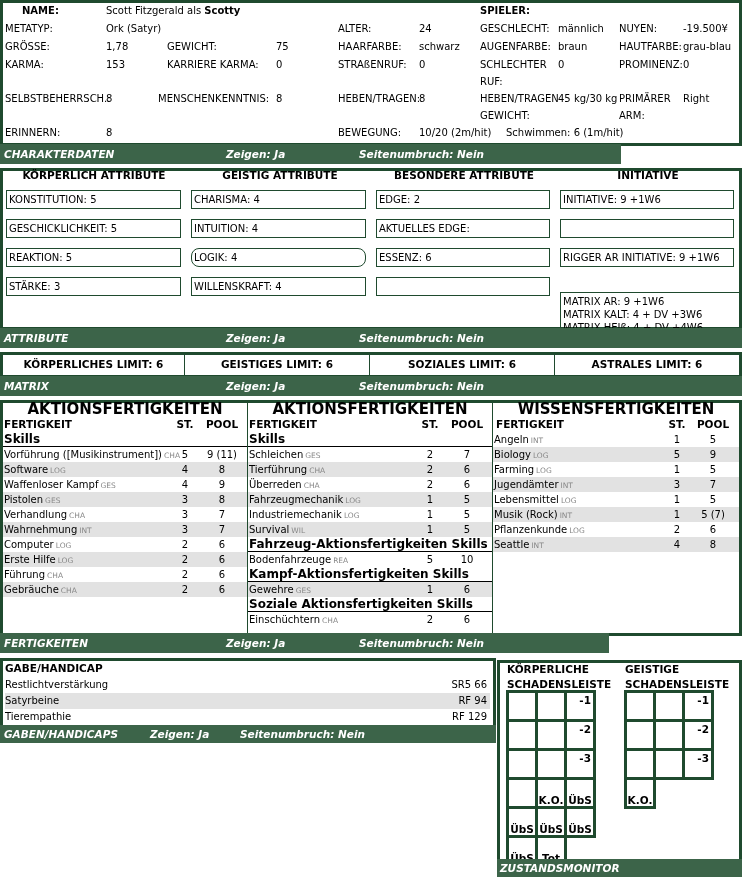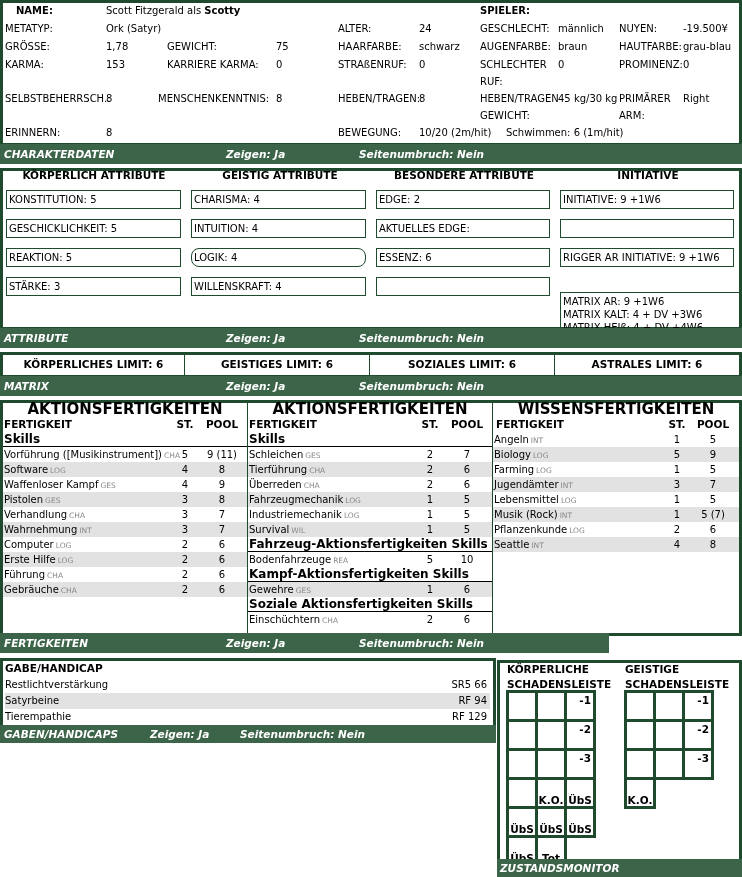--- a/index.html
+++ b/index.html
@@ -43,21 +43,21 @@
   .cm-title { position: absolute; font-weight: bold; font-size: 10.5px; line-height: 15px; }
   .cm-cell { position: absolute; width: 31px; height: 27px; border: 3px solid #1f4a2e; background: #fff; font-weight: bold; font-size: 10.5px; }
   .cm-cell .lbl { position: absolute; bottom: 0; left: 0; right: 0; text-align: center; }
   .cm-cell .lbl.tr { top: 1px; bottom: auto; text-align: right; right: 2px; }
 </style>
 </head>
 <body>
 
 <div class="block" style="left:0;top:0;width:742px;height:146px;"></div>
 <div>
-  <span class="cd b" style="left:16px;top:5px;">NAME:</span>
+  <span class="cd b" style="left:22px;top:5px;">NAME:</span>
   <span class="cd" style="left:106px;top:5px;"><span>Scott Fitzgerald als </span><b>Scotty</b></span>
   <span class="cd b" style="left:480px;top:5px;">SPIELER:</span>
 
   <span class="cd" style="left:5px;top:23px;">METATYP:</span>
   <span class="cd" style="left:106px;top:23px;">Ork (Satyr)</span>
   <span class="cd" style="left:338px;top:23px;">ALTER:</span>
   <span class="cd" style="left:419px;top:23px;">24</span>
   <span class="cd" style="left:480px;top:23px;">GESCHLECHT:</span>
   <span class="cd" style="left:558px;top:23px;">männlich</span>
   <span class="cd" style="left:619px;top:23px;">NUYEN:</span>
@@ -98,21 +98,21 @@
   <span class="cd" style="left:619px;top:93px;">PRIMÄRER</span>
   <span class="cd" style="left:619px;top:110px;">ARM:</span>
   <span class="cd" style="left:683px;top:93px;">Right</span>
 
   <span class="cd" style="left:5px;top:127px;">ERINNERN:</span>
   <span class="cd" style="left:106px;top:127px;">8</span>
   <span class="cd" style="left:338px;top:127px;">BEWEGUNG:</span>
   <span class="cd" style="left:419px;top:127px;">10/20 (2m/hit)</span>
   <span class="cd" style="left:506px;top:127px;">Schwimmen: 6 (1m/hit)</span>
 </div>
-<div class="bar" style="left:0;top:144px;width:742px;">
+<div class="bar" style="left:0;top:144px;width:621px;">
   <span style="left:4px;">CHARAKTERDATEN</span>
   <span style="left:226px;">Zeigen: Ja</span>
   <span style="left:359px;">Seitenumbruch: Nein</span>
 </div>
 
 <div class="block" style="left:0;top:168px;width:742px;height:162px;"></div>
 <div>
   <div class="col-head" style="left:5px;width:178px;">KÖRPERLICH ATTRIBUTE</div>
   <div class="col-head" style="left:190px;width:180px;">GEISTIG ATTRIBUTE</div>
   <div class="col-head" style="left:374px;width:180px;">BESONDERE ATTRIBUTE</div>

